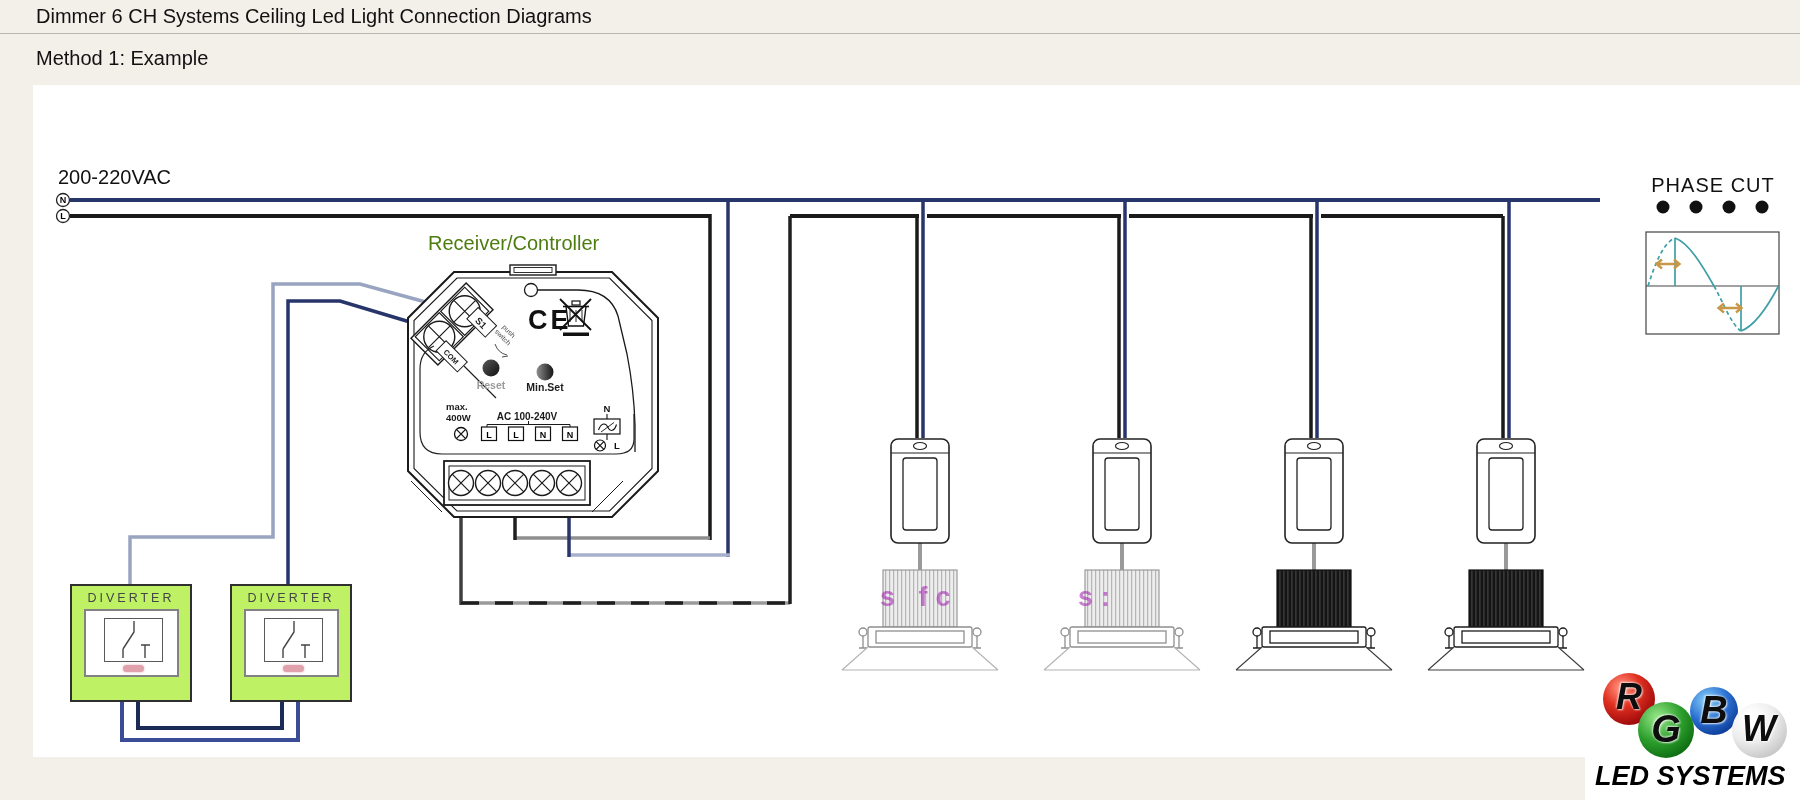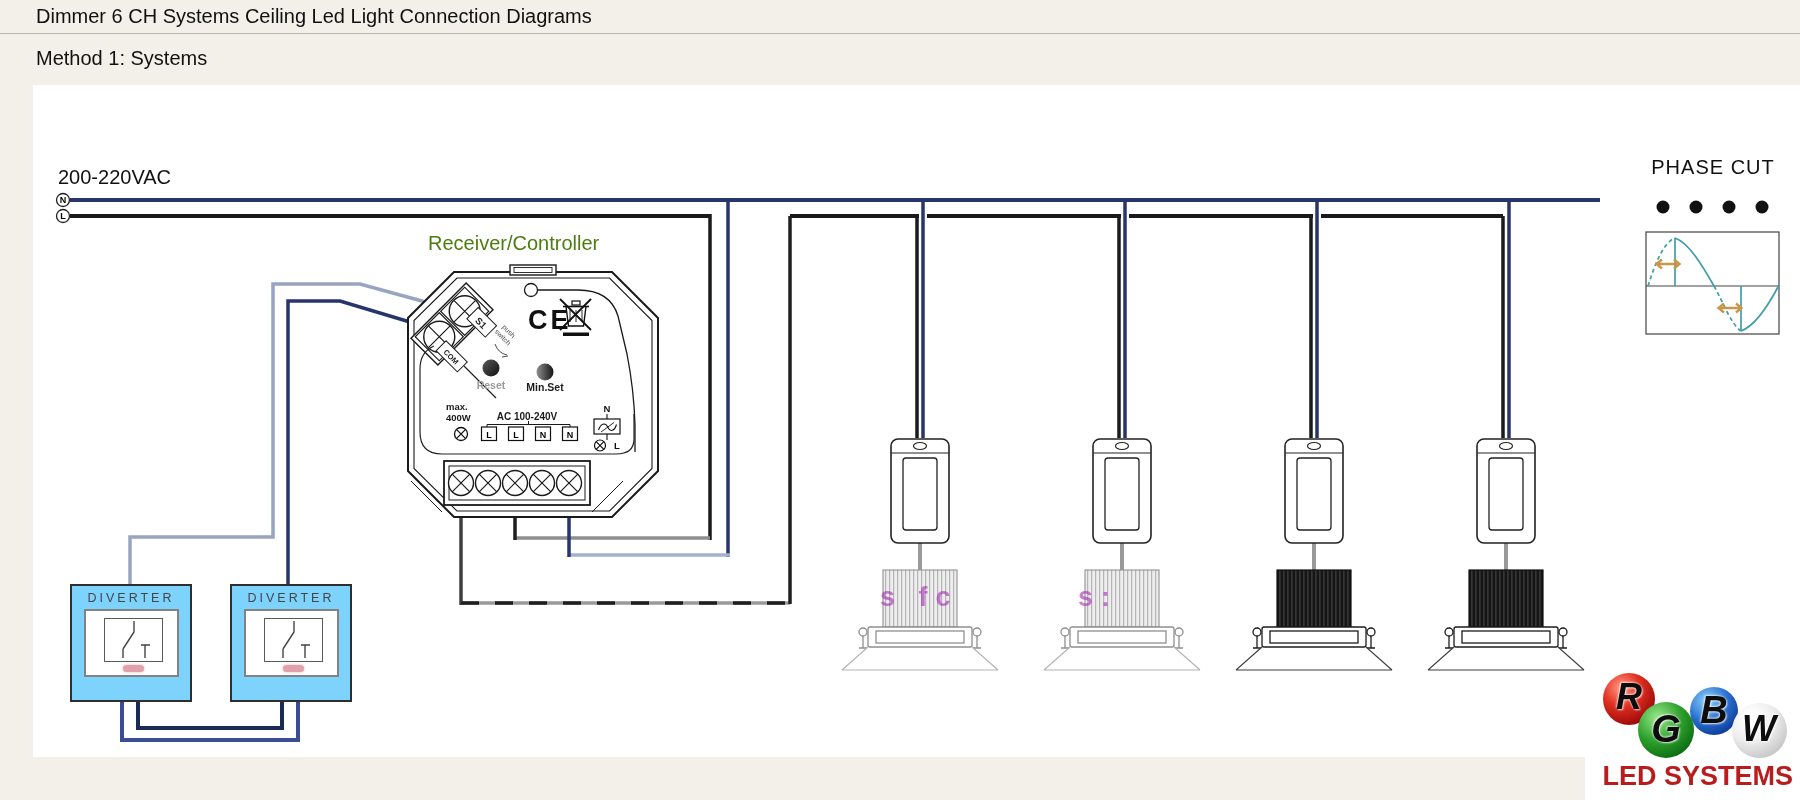--- a/index.html
+++ b/index.html
@@ -10,25 +10,25 @@
     color:#141414;
   }
   .abs{position:absolute;}
   #canvas{position:absolute;left:33px;top:85px;right:0;bottom:0;background:#ffffff;}
   #bottom-strip{position:absolute;left:0;top:757px;width:1585px;height:43px;background:#f3f0ea;}
   #page-title{position:absolute;left:36px;top:5px;font-size:20px;color:#111;}
   #title-rule{position:absolute;left:0;top:33px;width:1800px;height:1px;background:#b9b6b0;}
   #page-subtitle{position:absolute;left:36px;top:47px;font-size:20px;color:#111;}
   #supply-label{position:absolute;left:58px;top:166px;font-size:20px;color:#111;}
   #receiver-label{position:absolute;left:428px;top:232px;width:214px;text-align:left;font-size:20px;color:#4d7c0f;}
-  #phase-label{position:absolute;left:1644px;top:156px;width:138px;text-align:center;font-size:20px;letter-spacing:1px;color:#111;}
+  #phase-label{position:absolute;left:1644px;top:174px;width:138px;text-align:center;font-size:20px;letter-spacing:1px;color:#111;}
   svg{position:absolute;overflow:visible;}
   .wm{position:absolute;font-size:27px;font-weight:bold;letter-spacing:8px;color:#a21caf;opacity:.55;}
   
-  .diverter{position:absolute;width:118px;height:114px;background:#7dd3fc;border:2px solid #2f2f2f;}
+  .diverter{position:absolute;width:118px;height:114px;background:#bef264;border:2px solid #2f2f2f;}
   .diverter .dv-label{position:absolute;left:0;top:5px;width:100%;text-align:center;
      font-size:12.5px;letter-spacing:3px;color:#454545;}
   .diverter .dv-frame{position:absolute;left:12px;top:23px;width:91px;height:64px;border:2px solid #828282;background:#fff;}
   .diverter .dv-inner{position:absolute;left:18px;top:7px;width:57px;height:42px;border:1.5px solid #5a5a5a;}
   .diverter .dv-pill{position:absolute;left:37px;top:54px;width:21px;height:7px;border-radius:4px;
      background:#e0a0ac;box-shadow:0 0 3px #e6b2bc;}
   
   .dl-light .fins{fill:url(#finsL);stroke:#9a9a9a;}
   .dl-light .ring{stroke:#8f8f8f;}
   .dl-light .cone{stroke:#b3b3b3;}
@@ -41,22 +41,22 @@
   .sphere-letter{position:absolute;transform:translate(-50%,-54%);font-weight:bold;font-style:italic;color:#0d0d0d;
      text-shadow:1px 1px 2px rgba(255,255,255,.85), -1px -1px 2px rgba(255,255,255,.7);}
   #sphere-r{left:8px;top:8px;width:52px;height:52px;
      background:radial-gradient(circle at 35% 28%, #ff8875 6%, #e03020 38%, #a50d0d 72%, #700505 100%);}
   #sphere-g{left:43px;top:37px;width:56px;height:56px;
      background:radial-gradient(circle at 35% 28%, #8adf7e 6%, #2c9e2c 45%, #0c6b10 80%, #064a08 100%);}
   #sphere-b{left:95px;top:22px;width:48px;height:48px;
      background:radial-gradient(circle at 35% 28%, #7cc4f4 6%, #2a6fd0 45%, #0c3a96 80%, #072a70 100%);}
   #sphere-w{left:137px;top:38px;width:55px;height:55px;
      background:radial-gradient(circle at 35% 28%, #ffffff 10%, #ececec 45%, #bfbfbf 85%, #a9a9a9 100%);}
-  #logo-caption{position:absolute;left:0px;top:96px;width:198px;text-align:right;
-     font-size:27px;font-weight:bold;color:#b91c1c;}
+  #logo-caption{position:absolute;left:0px;top:96px;width:198px;text-align:left;
+     font-size:27px;font-weight:bold;font-style:italic;color:#000000;}
   #phase-dots{position:absolute;left:1650px;top:199px;width:126px;height:16px;}
 </style>
 </head>
 <body>
 
 <svg width="0" height="0" aria-hidden="true">
   <defs>
     <pattern id="finsL" width="4" height="10" patternUnits="userSpaceOnUse">
       <rect width="4" height="10" fill="#ededed"></rect>
       <rect x="1" width="1.2" height="10" fill="#b5b5b5"></rect>
@@ -74,21 +74,21 @@
         <stop offset="1" stop-color="#141414"></stop>
     </linearGradient>
   </defs>
 </svg>
 
 <div id="canvas"></div>
 <div id="bottom-strip"></div>
 
 <div id="page-title">Dimmer 6 CH Systems Ceiling Led Light Connection Diagrams</div>
 <div id="title-rule"></div>
-<div id="page-subtitle">Method 1: Systems</div>
+<div id="page-subtitle">Method 1: Example</div>
 
 <div id="supply-label">200-220VAC</div>
 <div id="receiver-label">Receiver/Controller</div>
 <div id="phase-label">PHASE CUT</div>
 
 <svg class="abs" style="left:0;top:0" width="1800" height="800" viewBox="0 0 1800 800">
 
   <g>
     <circle cx="63" cy="200" r="6.5" fill="#fff" stroke="#222" stroke-width="1.3"></circle>
     <text x="63" y="203.4" text-anchor="middle" style="font:bold 9px 'Liberation Sans',sans-serif">N</text>

